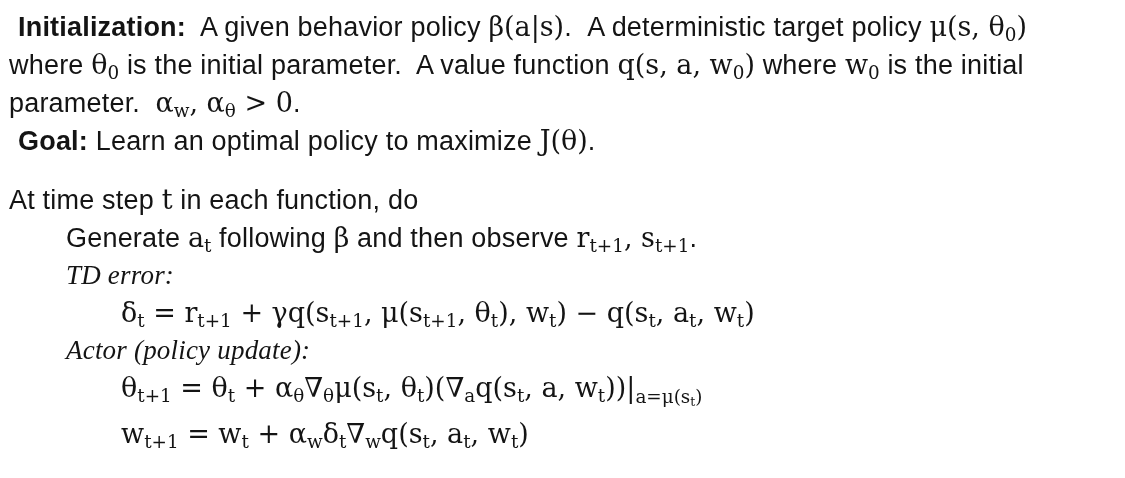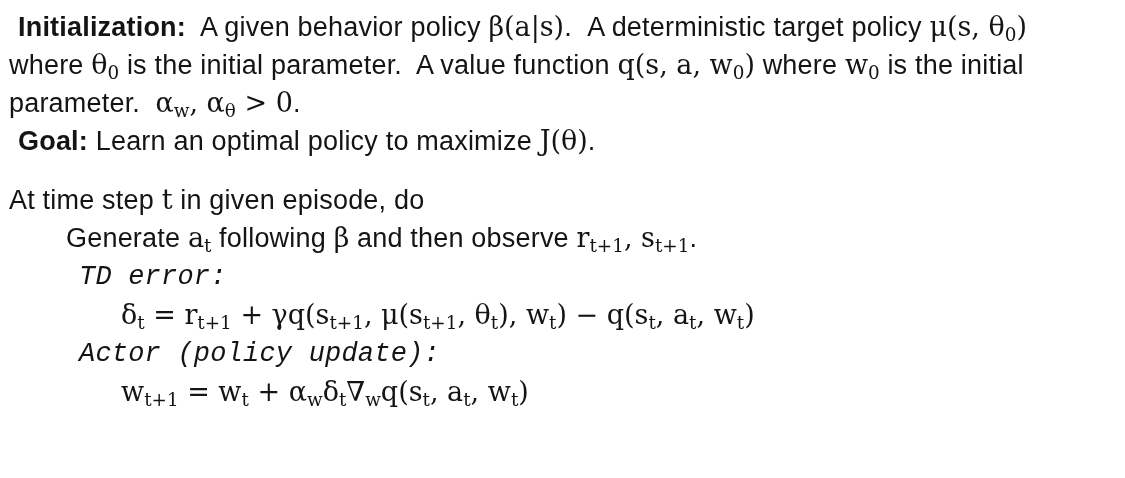--- a/index.html
+++ b/index.html
@@ -23,21 +23,21 @@
     line-height: 37px;
     white-space: pre;
     letter-spacing: 0.2px;
   }
   .indent-0 { padding-left: 0; }
   .indent-1 { padding-left: 57px; }
   .indent-2 { padding-left: 112px; }
   .gap { margin-top: 21px; }
   .seg-text { font-family: "Liberation Sans", sans-serif; }
   .seg-bold { font-family: "Liberation Sans", sans-serif; font-weight: bold; margin-left: 9px; }
-  .seg-italic { font-family: Liberation Mono, monospace; font-style: italic; margin-left: 13px; }
+  .seg-italic { font-family: Liberation Serif, serif; font-style: italic; }
   .seg-math, .seg-mathsub {
     font-family: "DejaVu Serif", serif;
     letter-spacing: 0;
   }
   .seg-math sub, .seg-mathsub sub {
     font-size: 68%;
     line-height: 0;
     vertical-align: -0.25em;
   }
   .seg-mathsub {
@@ -46,19 +46,20 @@
   }
 </style>
 </head>
 <body>
 
 <main class="algorithm">
     <div class="line indent-0"><span class="seg-bold">Initialization:</span><span class="seg-text">  A given behavior policy </span><span class="seg-math">β(a|s)</span><span class="seg-text">.  A deterministic target policy </span><span class="seg-math">μ(s, θ<sub>0</sub>)</span></div>
     <div class="line indent-0"><span class="seg-text">where </span><span class="seg-math">θ<sub>0</sub></span><span class="seg-text"> is the initial parameter.  A value function </span><span class="seg-math">q(s, a, w<sub>0</sub>)</span><span class="seg-text"> where </span><span class="seg-math">w<sub>0</sub></span><span class="seg-text"> is the initial</span></div>
     <div class="line indent-0"><span class="seg-text">parameter.  </span><span class="seg-math">α<sub>w</sub>, α<sub>θ</sub> &gt; 0</span><span class="seg-text">.</span></div>
     <div class="line indent-0"><span class="seg-bold">Goal:</span><span class="seg-text"> Learn an optimal policy to maximize </span><span class="seg-math">J(θ)</span><span class="seg-text">.</span></div>
-    <div class="line indent-0 gap"><span class="seg-text">At time step </span><span class="seg-math">t</span><span class="seg-text"> in given episode, do</span></div>
+    <div class="line indent-0 gap"><span class="seg-text">At time step </span><span class="seg-math">t</span><span class="seg-text"> in each function, do</span></div>
     <div class="line indent-1"><span class="seg-text">Generate </span><span class="seg-math">a<sub>t</sub></span><span class="seg-text"> following </span><span class="seg-math">β</span><span class="seg-text"> and then observe </span><span class="seg-math">r<sub>t+1</sub>, s<sub>t+1</sub></span><span class="seg-text">.</span></div>
     <div class="line indent-1"><span class="seg-italic">TD error:</span></div>
     <div class="line indent-2"><span class="seg-math">δ<sub>t</sub> = r<sub>t+1</sub> + γq(s<sub>t+1</sub>, μ(s<sub>t+1</sub>, θ<sub>t</sub>), w<sub>t</sub>) − q(s<sub>t</sub>, a<sub>t</sub>, w<sub>t</sub>)</span></div>
     <div class="line indent-1"><span class="seg-italic">Actor (policy update):</span></div>
+    <div class="line indent-2"><span class="seg-math">θ<sub>t+1</sub> = θ<sub>t</sub> + α<sub>θ</sub>∇<sub>θ</sub>μ(s<sub>t</sub>, θ<sub>t</sub>)(∇<sub>a</sub>q(s<sub>t</sub>, a, w<sub>t</sub>))|</span><span class="seg-mathsub">a=μ(s<sub>t</sub>)</span></div>
     <div class="line indent-2"><span class="seg-math">w<sub>t+1</sub> = w<sub>t</sub> + α<sub>w</sub>δ<sub>t</sub>∇<sub>w</sub>q(s<sub>t</sub>, a<sub>t</sub>, w<sub>t</sub>)</span></div>
   </main>
 
 </body></html>

